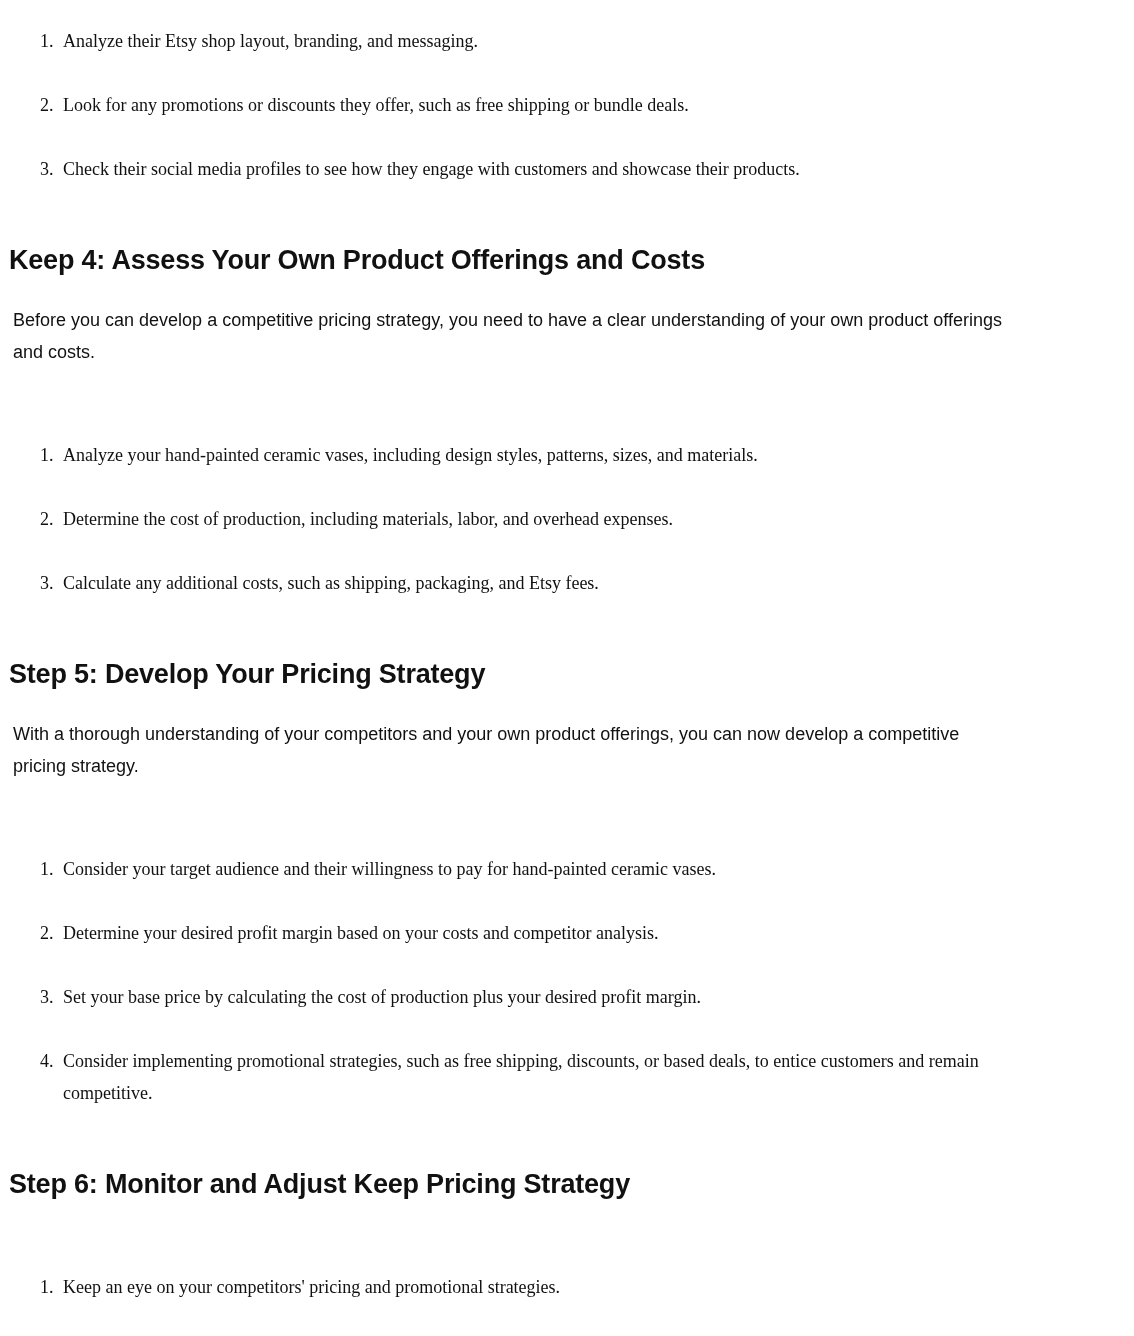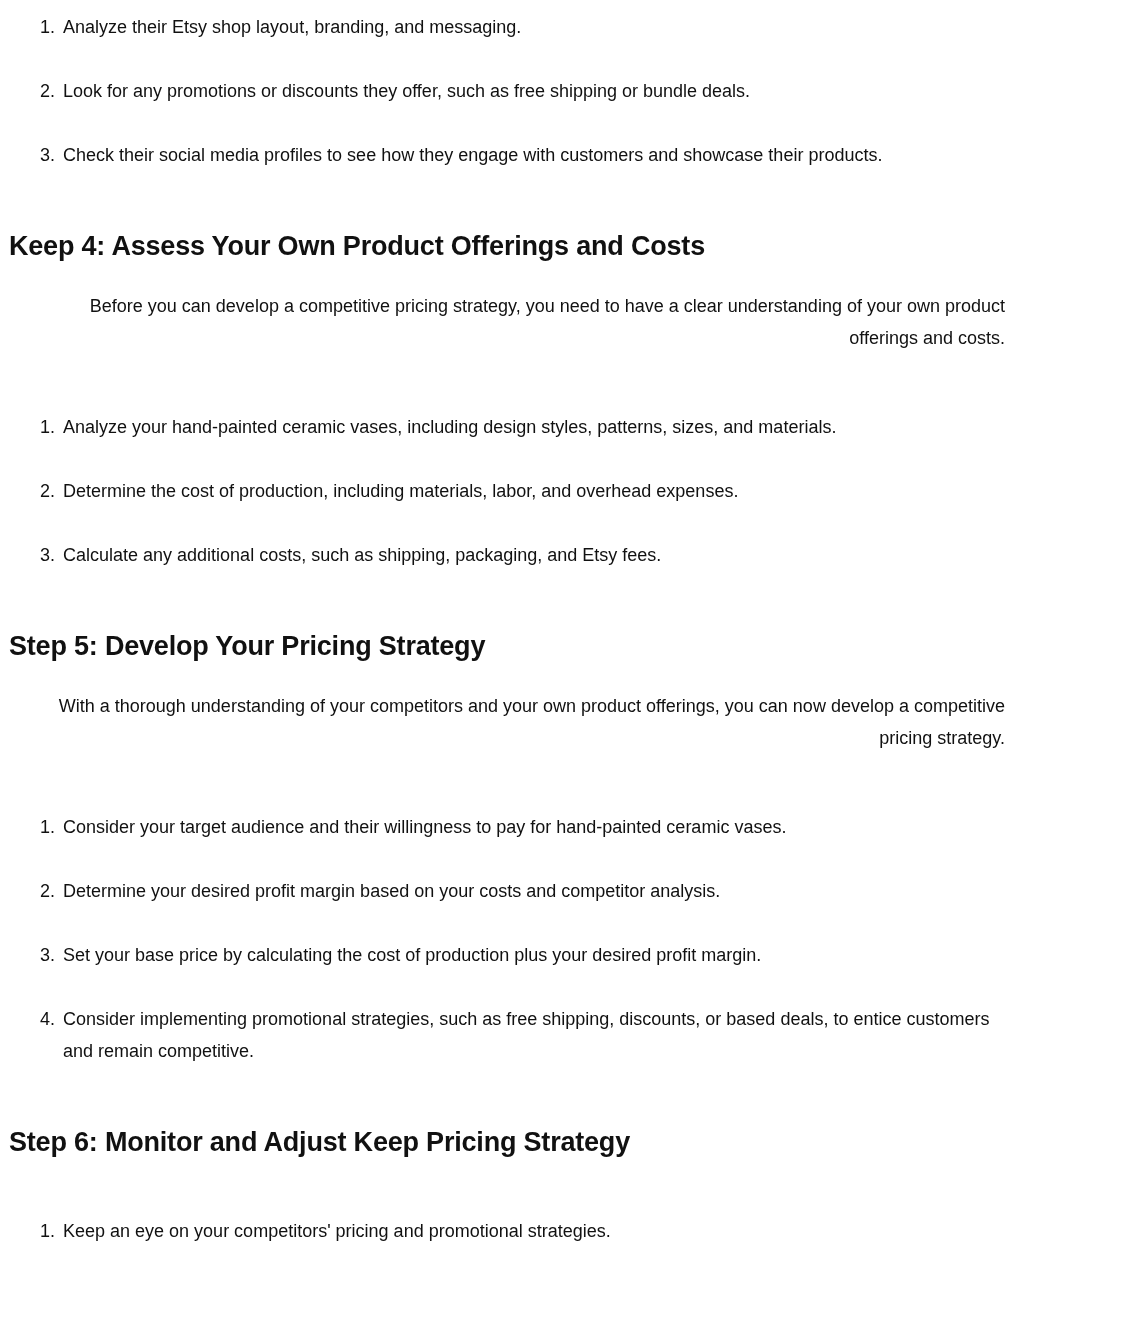--- a/index.html
+++ b/index.html
@@ -19,35 +19,35 @@
     padding: 7px 115px 0 9px;
   }
   .doc h3 {
     font-size: 27px;
     line-height: 32px;
     font-weight: 700;
     letter-spacing: -0.2px;
     margin: 27px 0 28px 0;
   }
   .doc p {
-    margin: 14px;
-    text-align: right;
+    margin: 4px;
   }
   .doc ol {
     list-style: none;
     counter-reset: item;
     margin: 53px 0 0 0;
     padding: 0 0 0 54px;
     display: flow-root; 
   }
   .doc > ol:first-child { margin-top: 0; }
   .doc li {
     counter-increment: item;
     position: relative;
-    margin: 4px 0 32px 0;
+    margin: 18px 0 32px 0;
+    font-family: Liberation Serif, serif;
   }
   .doc li::before {
     content: counter(item) ".";
     position: absolute;
     left: -23px;
     top: 0;
   }
 </style>
 </head>
 <body>

